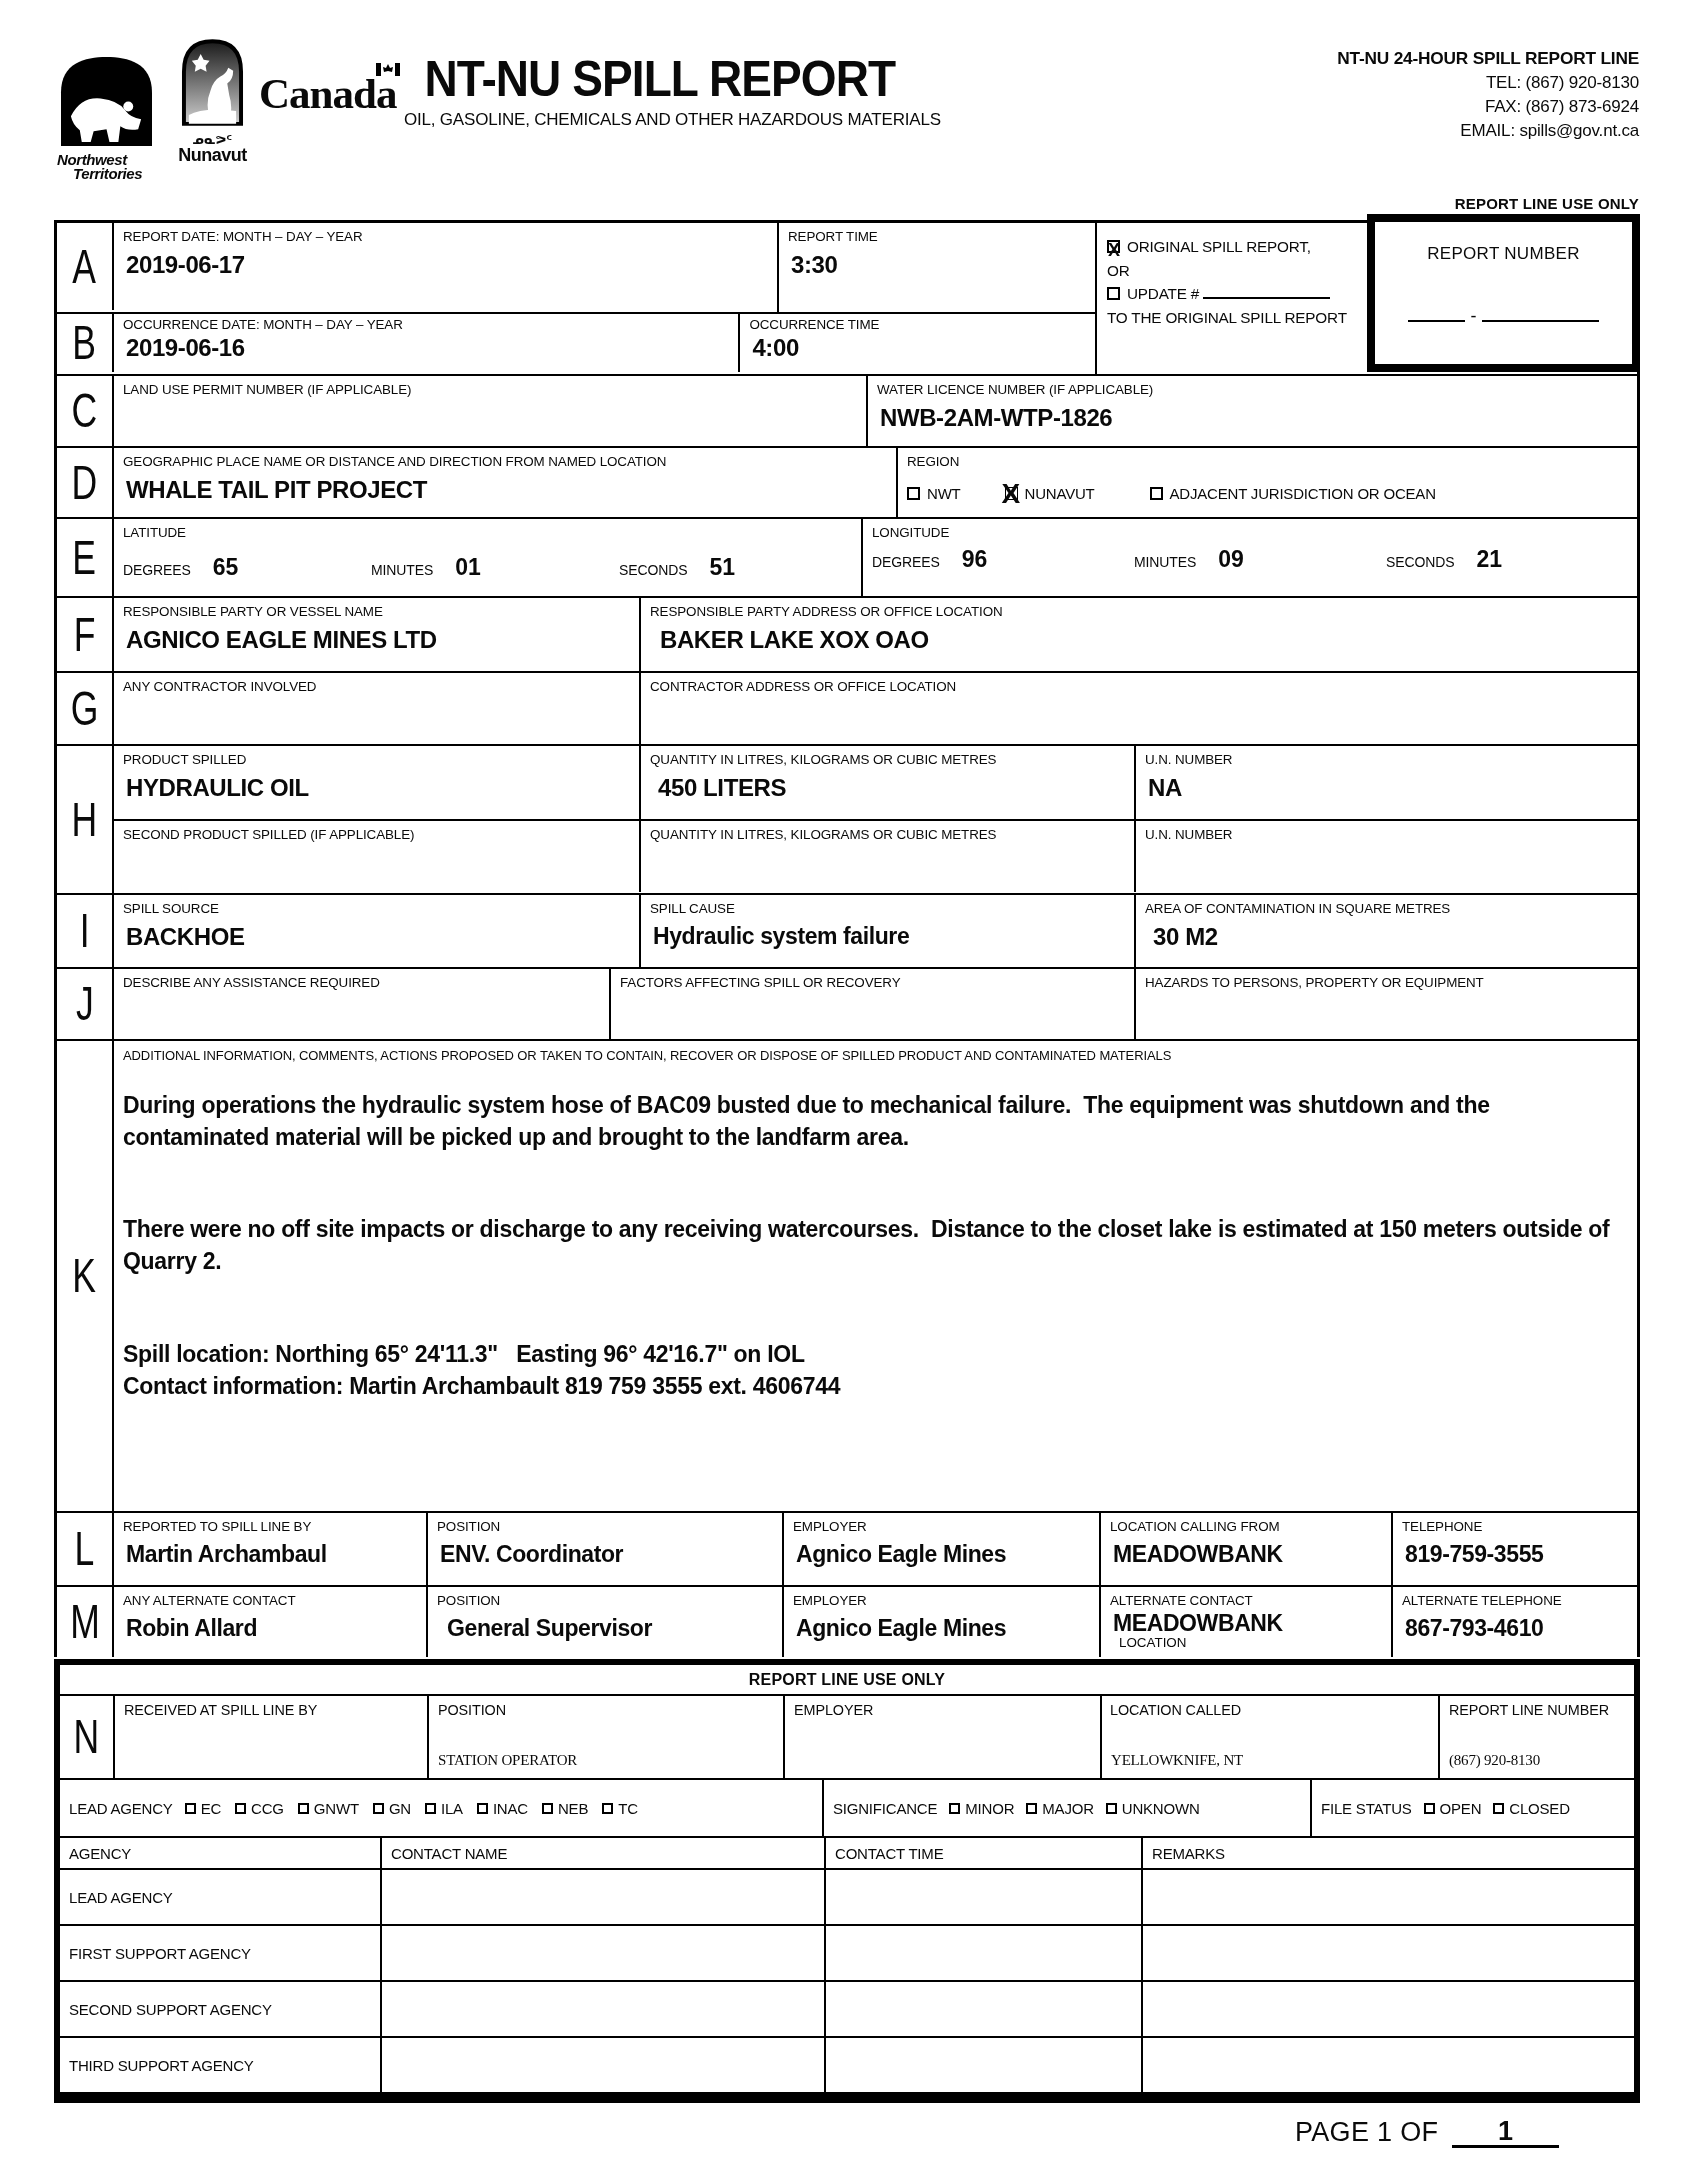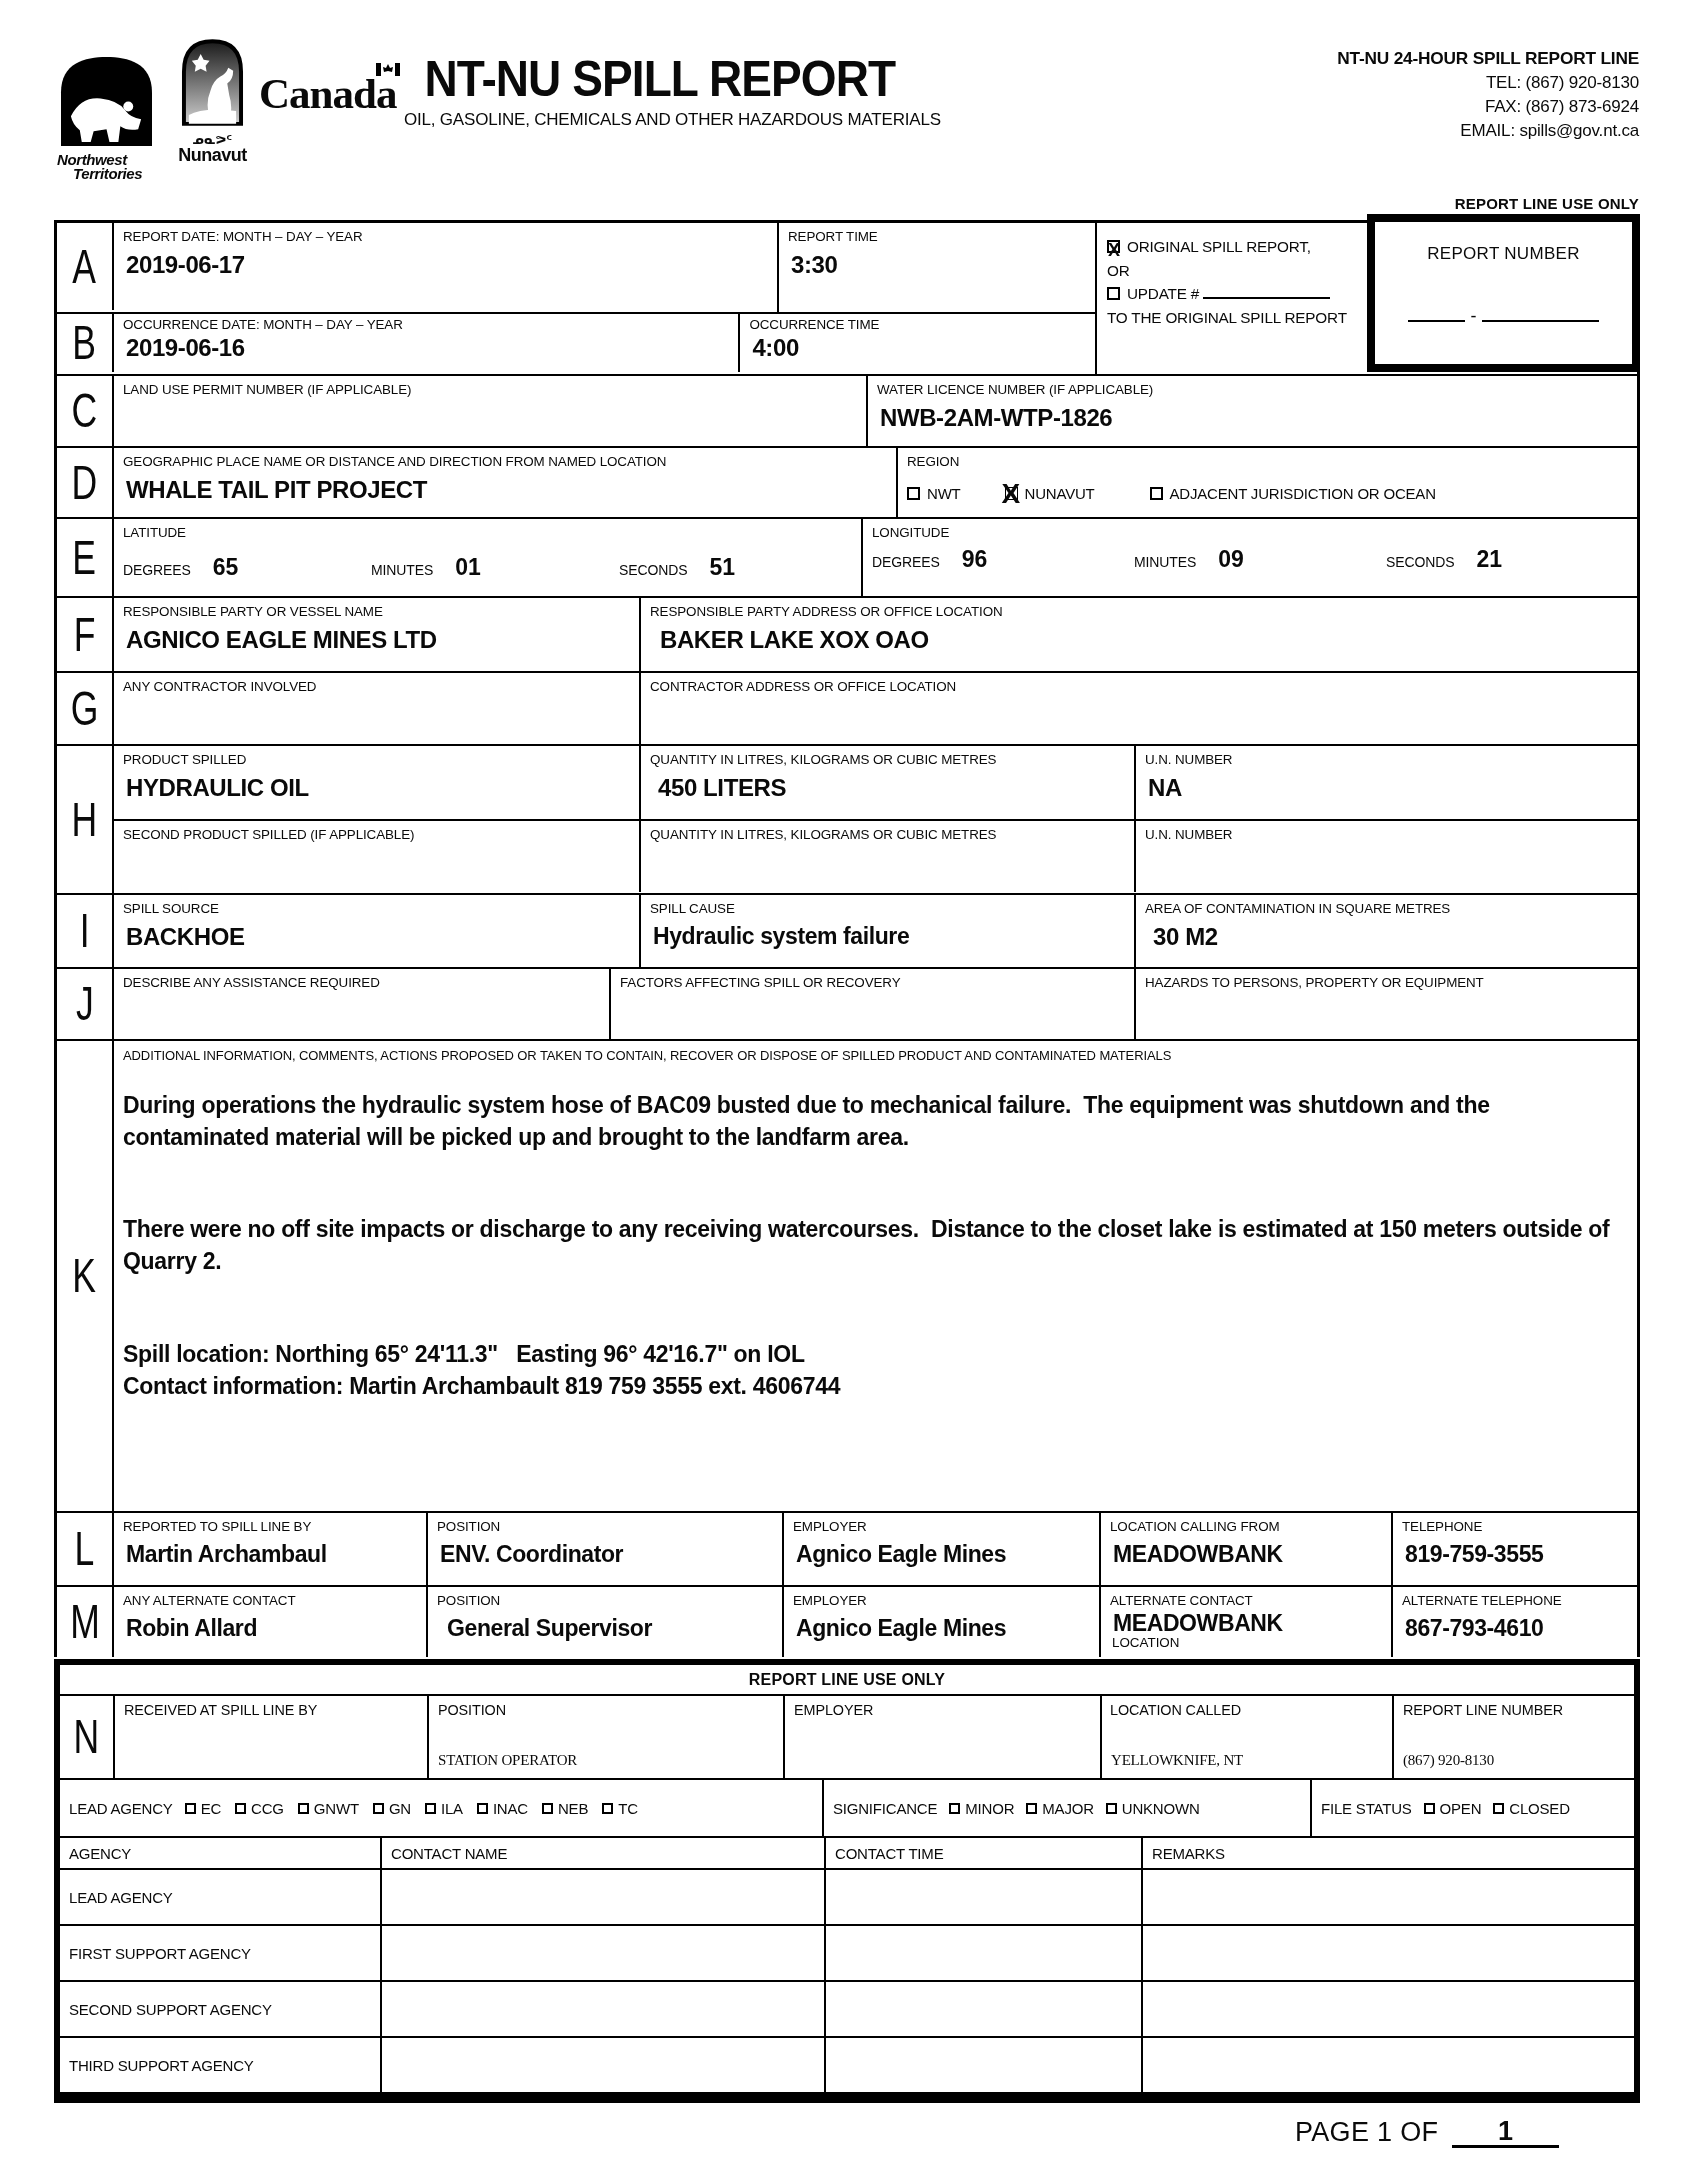--- a/index.html
+++ b/index.html
@@ -59,21 +59,21 @@
   .coord-pair .lbl { font-size:14px; }
   .coord-pair .cval { font-weight:bold; font-size:23px; margin-left:22px; }
 
   
   .region-opts { display:flex; align-items:center; margin-top:16px; font-size:15px; letter-spacing:-0.2px; }
 
   
   .k-text { font-weight:bold; font-size:23px; letter-spacing:-0.3px; line-height:1.38; margin-top:26px; white-space:pre-wrap; }
   .k-gap { height:61px; }
 
-  .sub-label-under { font-size:13.4px; margin-left:2px; margin-top:-2px; }
+  .sub-label-under { font-size:13.4px; margin-left:9px; margin-top:-2px; }
 
   
   .form-bottom { position:absolute; left:54px; top:1659px; width:1586px; border:6px solid #000; border-bottom:11px solid #000; background:#fff; }
   .band { text-align:center; font-weight:bold; font-size:16px; padding:6px 0 5px; letter-spacing:0.2px; }
   .brow { display:flex; border-top:2px solid #000; position:relative; }
   .cell-bottom { position:absolute; left:9px; bottom:9px; font-size:15px; letter-spacing:-0.2px; white-space:nowrap;font-family:Liberation Serif, serif; }
   .inline-opts { display:flex; align-items:center; font-size:15px; letter-spacing:-0.2px; padding:0 9px; }
   .agency-lbl { font-size:15px; letter-spacing:-0.2px; }
 
   .footer-page { position:absolute; left:1295px; top:2117px; font-size:27px; letter-spacing:0.3px; display:flex; align-items:flex-end; }
@@ -445,21 +445,21 @@
       <div class="cell" style="width:312px;">
         <div class="lbl" style="font-size:14.4px;">RECEIVED AT SPILL LINE BY</div>
       </div>
       <div class="cell" style="width:356px;">
         <div class="lbl" style="font-size:14.4px;">POSITION</div>
         <div class="cell-bottom">STATION OPERATOR</div>
       </div>
       <div class="cell" style="width:317px;">
         <div class="lbl" style="font-size:14.4px;">EMPLOYER</div>
       </div>
-      <div class="cell" style="width:292px;padding-left:8px;">
+      <div class="cell" style="width:338px;padding-left:8px;">
         <div class="lbl" style="font-size:14.4px;">LOCATION CALLED</div>
         <div class="cell-bottom">YELLOWKNIFE, NT</div>
       </div>
       <div class="cell" style="flex:1;">
         <div class="lbl" style="font-size:14.4px;">REPORT LINE NUMBER</div>
         <div class="cell-bottom">(867) 920-8130</div>
       </div>
     </div>
 
     <div class="brow" style="height:58px; align-items:center;">

